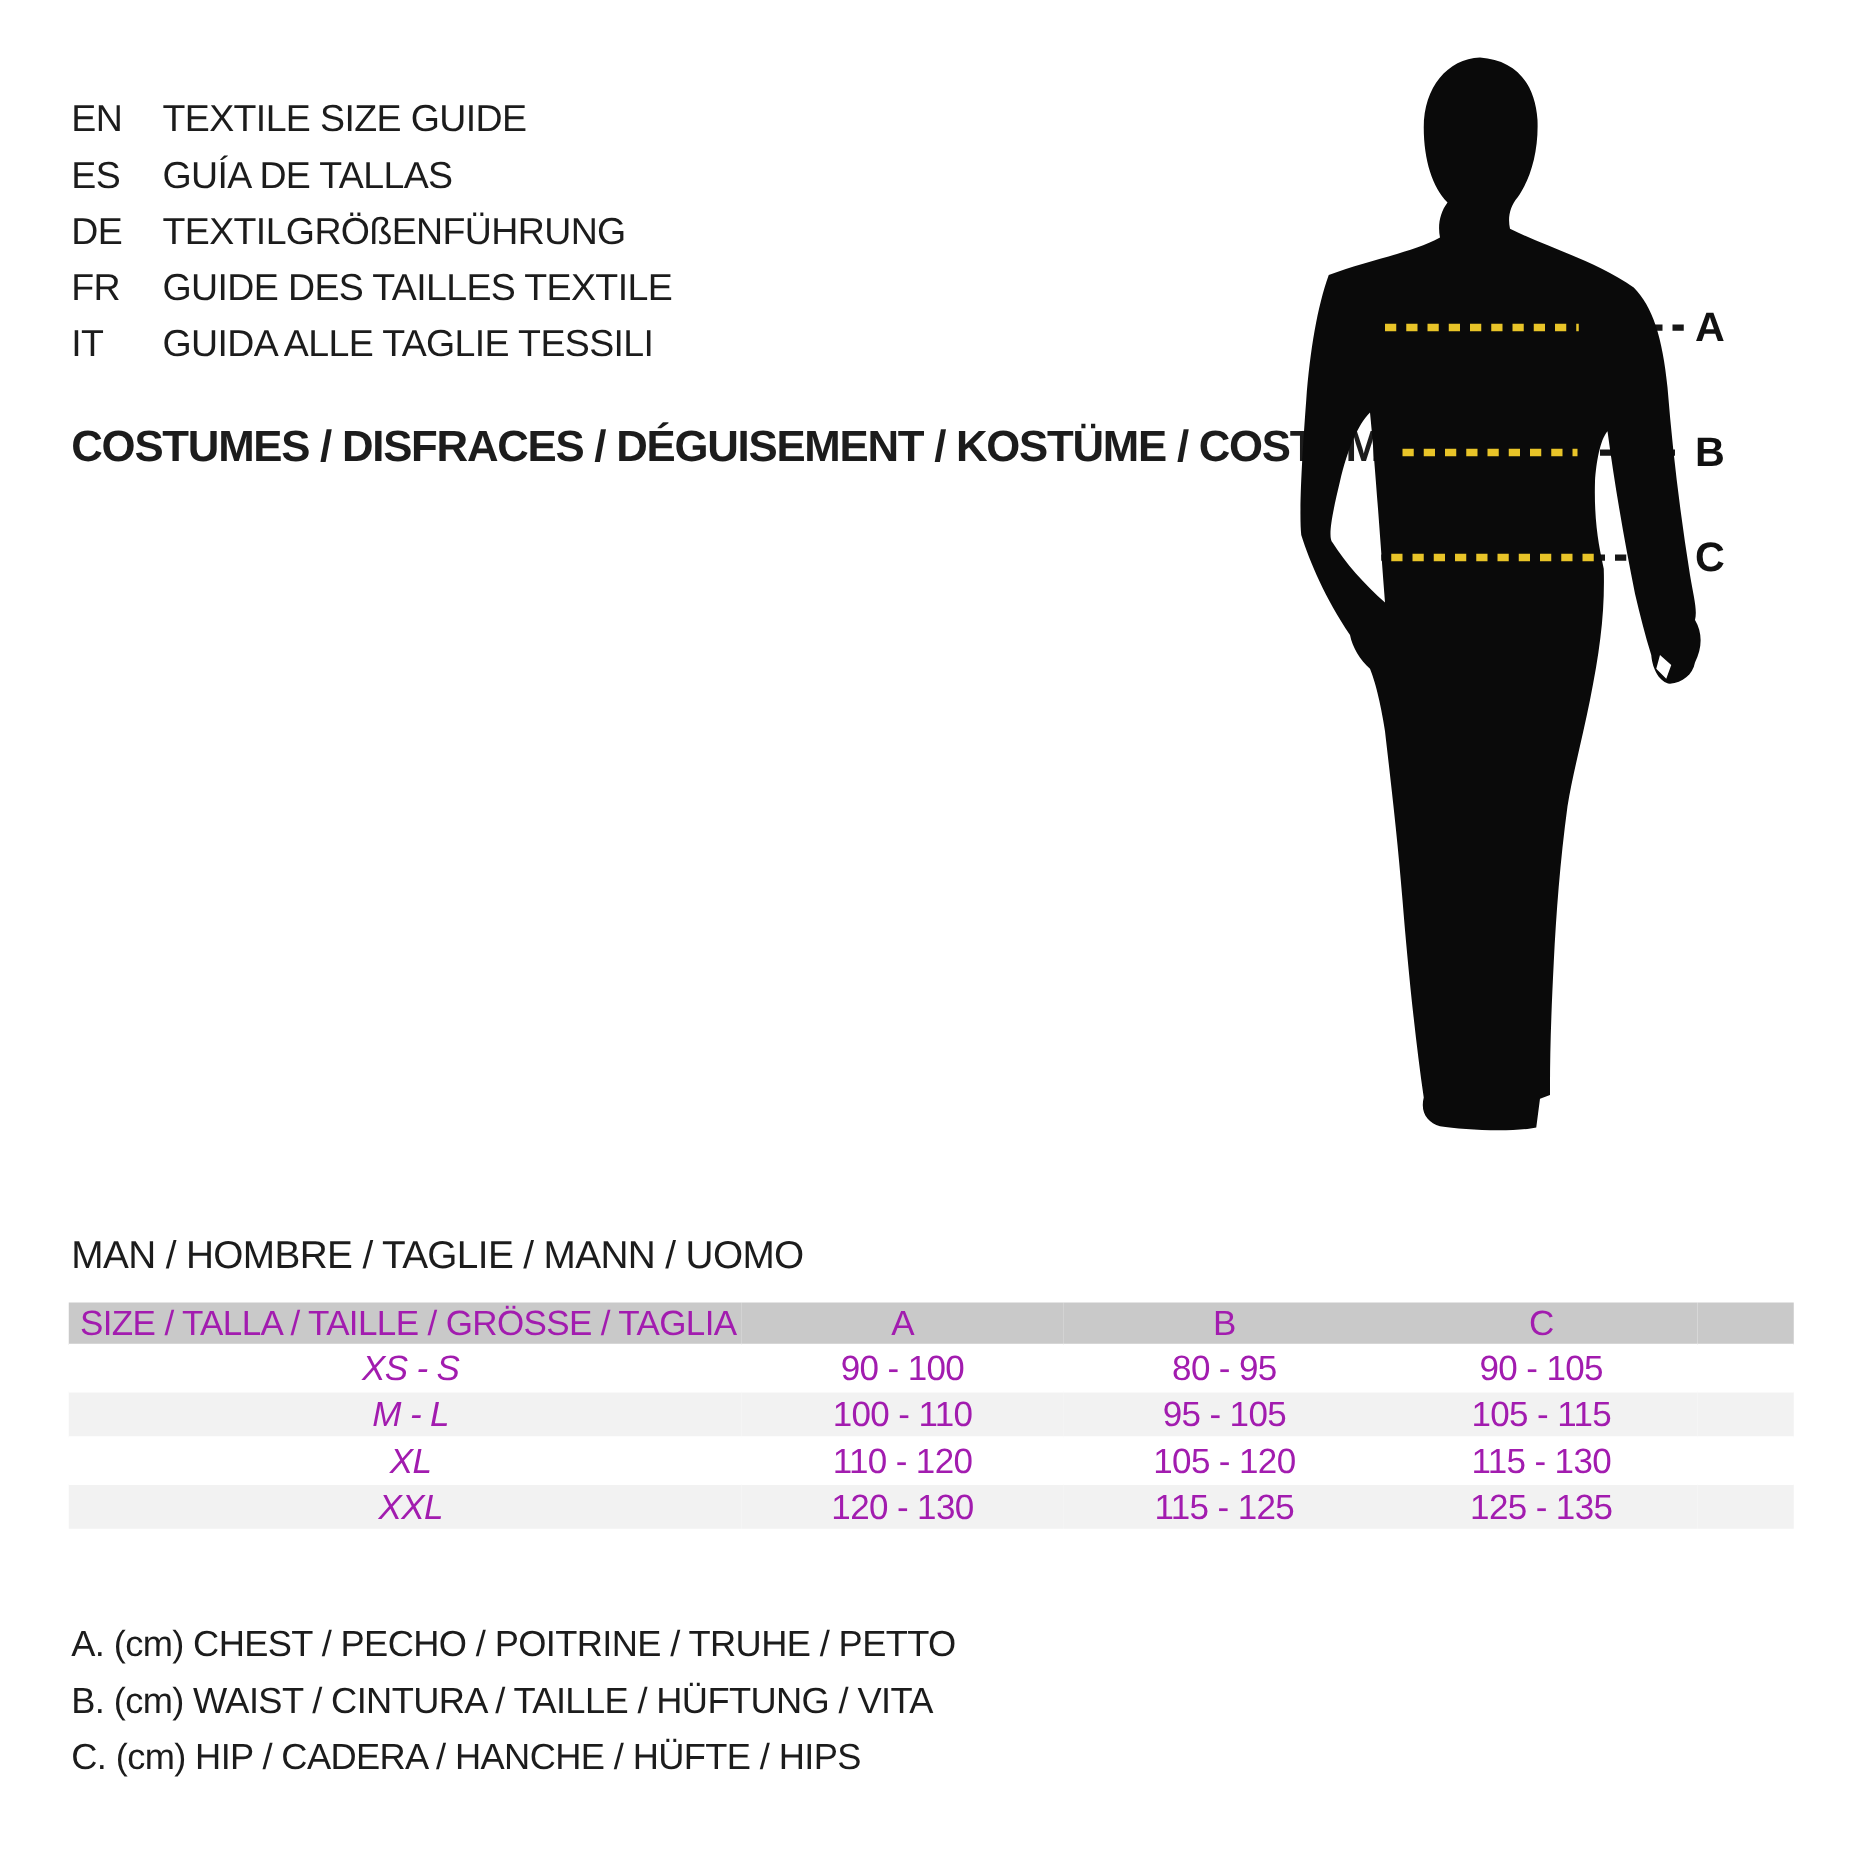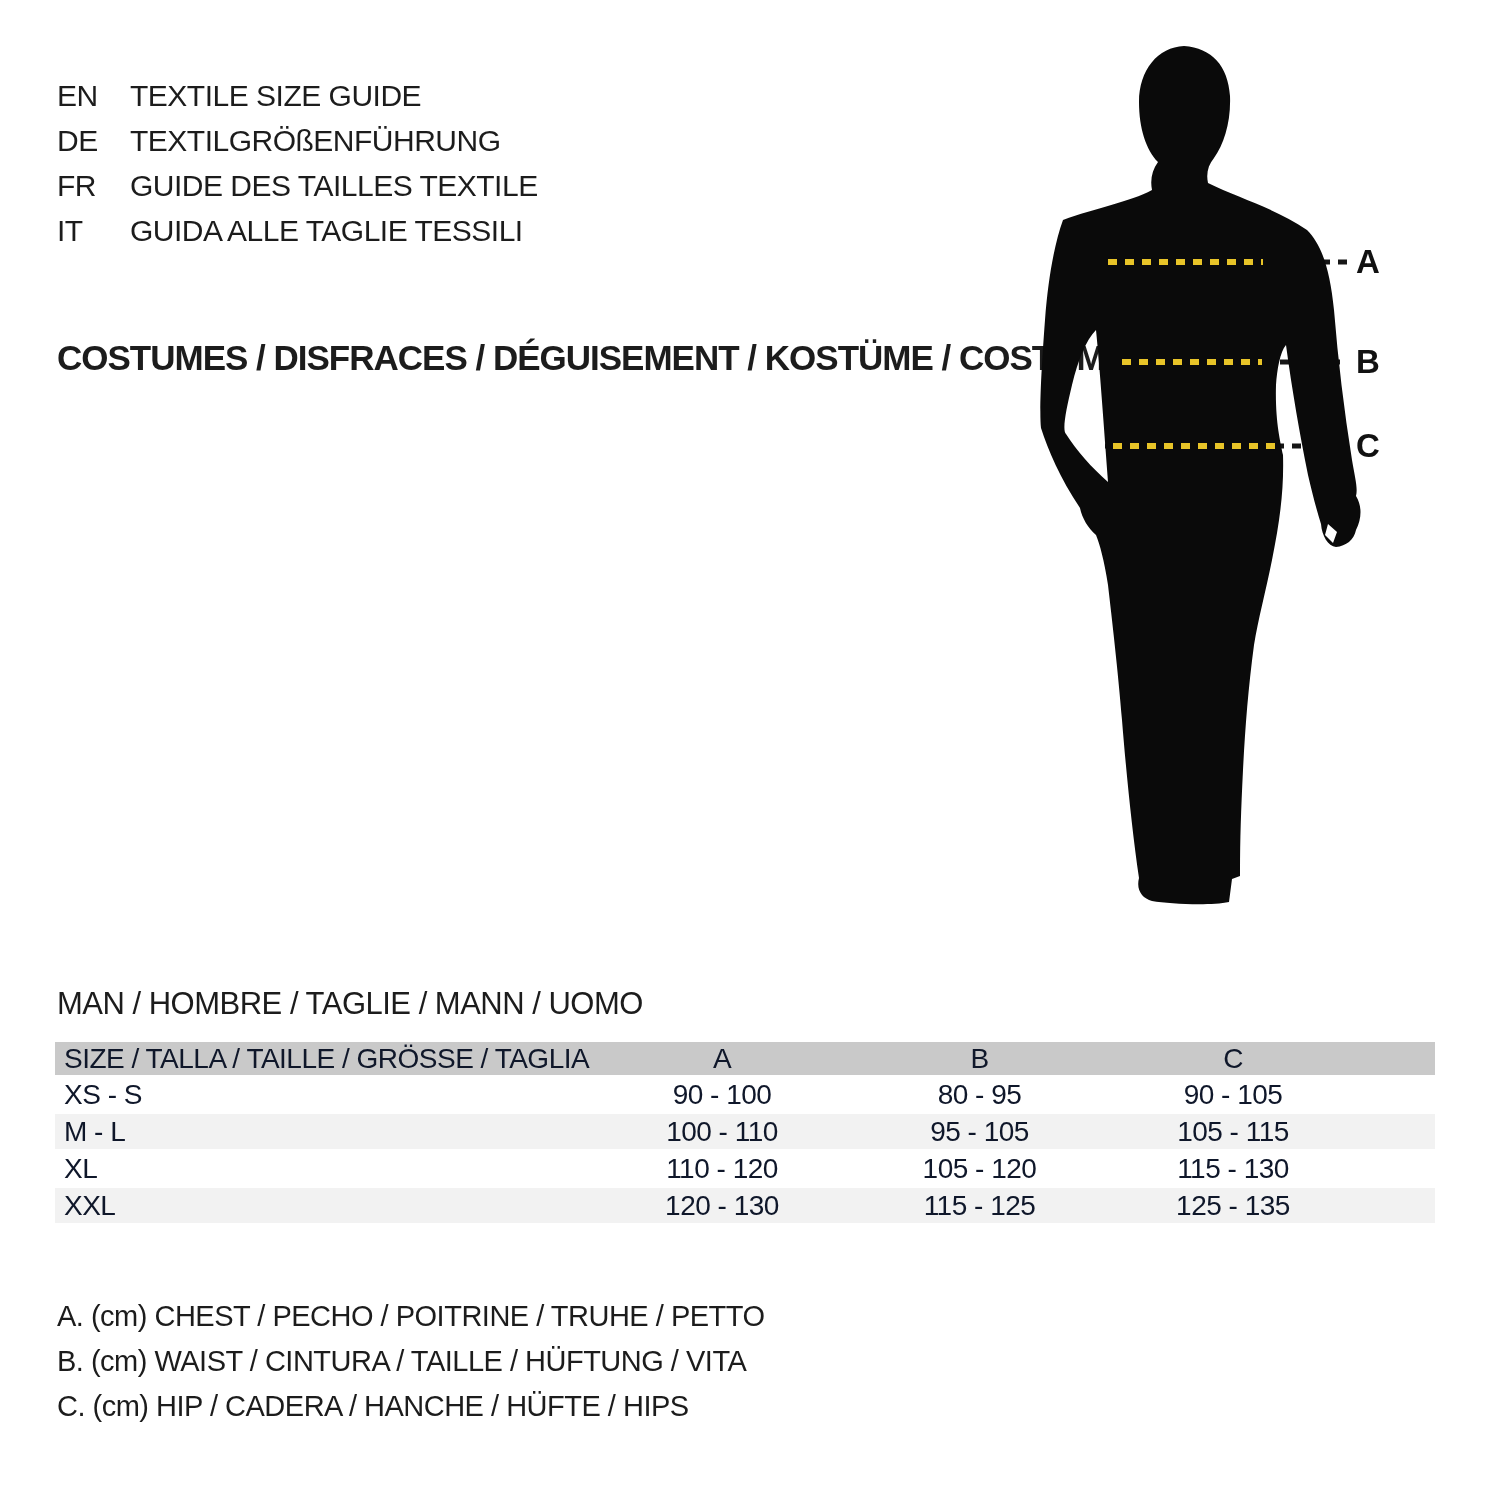--- a/index.html
+++ b/index.html
@@ -31,46 +31,50 @@
   }
   .measure-label.a{left:356px;top:213px;}
   .measure-label.b{left:356px;top:313px;}
   .measure-label.c{left:356px;top:397px;}
   
   .gender{position:absolute;left:57px;top:986px;font-size:31px;white-space:nowrap;}
   
   .size-table{
     position:absolute;left:55px;top:1042px;width:1380px;
     border-collapse:collapse;table-layout:fixed;
-    font-size:28px;color:#0f172a;
+    font-size:28px;color:#a21caf;
   }
   .size-table th{
     background:#c9c9c9;height:33px;font-weight:normal;
     text-align:center;vertical-align:middle;padding:0;
   }
   .size-table th.size-col{text-align:left;padding-left:9px;}
   .size-table td{
     height:35px;text-align:center;vertical-align:middle;padding:0;
     border-top:2px solid #ffffff;
   }
-  .size-table td.size-col{text-align:left;padding-left:9px;}
+  .size-table td.size-col{text-align:center;padding-left:9px;font-style:italic;}
   .size-table tbody tr:nth-child(even) td{background:#f2f2f2;}
   
   .legend{position:absolute;left:57px;top:1294px;}
   .legend-row{height:45px;line-height:45px;font-size:29px;white-space:nowrap;}
 </style>
 </head>
 <body>
 
 <div class="canvas">
 
   <div class="lang-list">
     <div class="lang-row">
       <span class="lang-code">EN</span>
       <span class="lang-title">TEXTILE SIZE GUIDE</span>
+    </div>
+    <div class="lang-row">
+      <span class="lang-code">ES</span>
+      <span class="lang-title">GUÍA DE TALLAS</span>
     </div>
     <div class="lang-row">
       <span class="lang-code">DE</span>
       <span class="lang-title">TEXTILGRÖßENFÜHRUNG</span>
     </div>
     <div class="lang-row">
       <span class="lang-code">FR</span>
       <span class="lang-title">GUIDE DES TAILLES TEXTILE</span>
     </div>
     <div class="lang-row">

